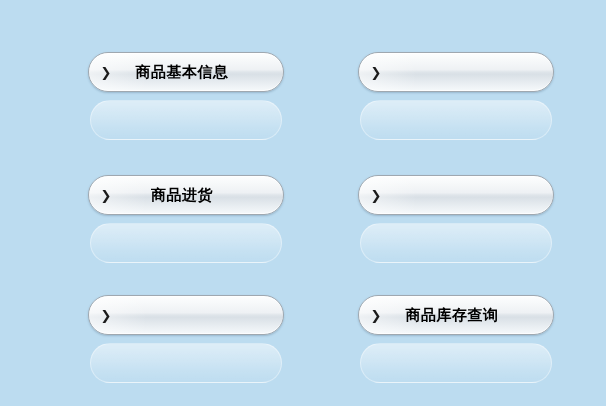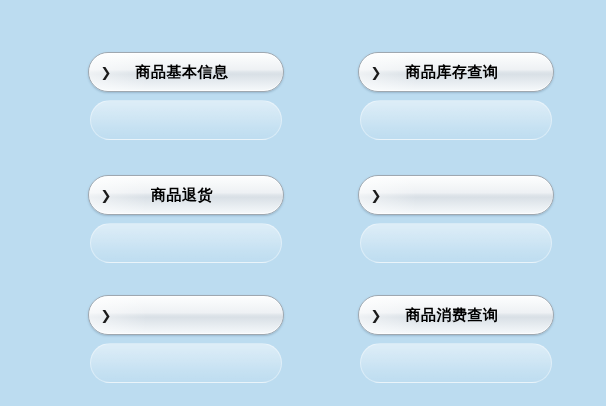--- a/index.html
+++ b/index.html
@@ -141,29 +141,28 @@
       <div class="menu-button">
         <span class="btn-arrow">❯</span>
         <span class="btn-label">商品基本信息</span>
       </div>
       <div class="menu-reflection"></div>
     </div>
 
     <div class="menu-cell col-right row-1">
       <div class="menu-button">
         <span class="btn-arrow">❯</span>
-        <span class="btn-label">商品库存查询</span>
       </div>
       <div class="menu-reflection"></div>
     </div>
 
     <div class="menu-cell col-left row-2">
       <div class="menu-button">
         <span class="btn-arrow">❯</span>
-        <span class="btn-label">商品退货</span>
+        <span class="btn-label">商品进货</span>
       </div>
       <div class="menu-reflection"></div>
     </div>
 
     <div class="menu-cell col-right row-2">
       <div class="menu-button">
         <span class="btn-arrow">❯</span>
       </div>
       <div class="menu-reflection"></div>
     </div>
@@ -171,19 +170,19 @@
     <div class="menu-cell col-left row-3">
       <div class="menu-button">
         <span class="btn-arrow">❯</span>
       </div>
       <div class="menu-reflection"></div>
     </div>
 
     <div class="menu-cell col-right row-3">
       <div class="menu-button">
         <span class="btn-arrow">❯</span>
-        <span class="btn-label">商品消费查询</span>
+        <span class="btn-label">商品库存查询</span>
       </div>
       <div class="menu-reflection"></div>
     </div>
 
   </div>
 </div>
 
 </body></html>

